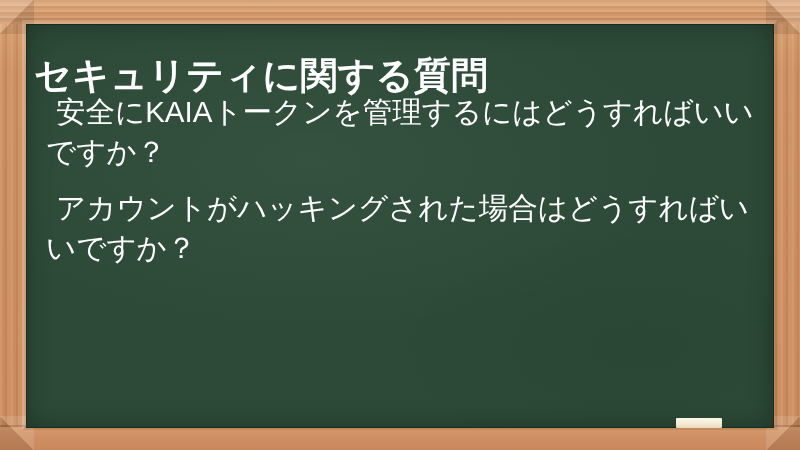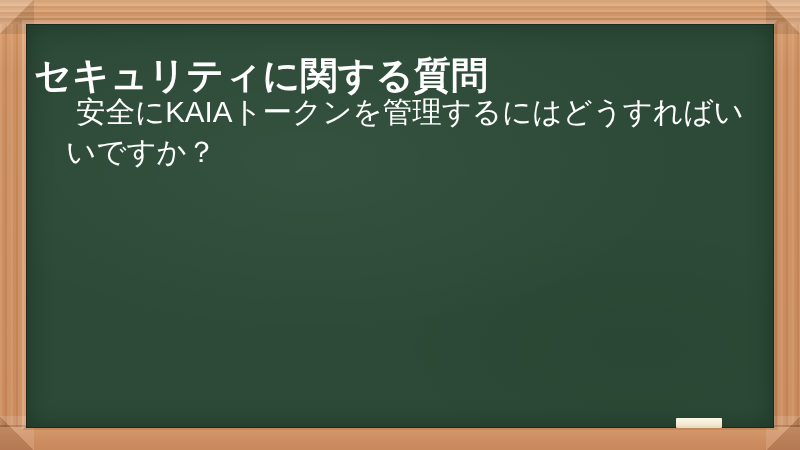--- a/index.html
+++ b/index.html
@@ -145,21 +145,21 @@
     margin: 0;
     padding: 0;
     list-style: none;
   }
 
   .qitem {
     color: #ffffff;
     font-size: 29.5px;
     line-height: 1.36;
     margin: 0 0 16px 0;
-    padding: 0 12px 0 40px;
+    padding: 0 12px 0 20px;
     text-indent: 10px;
     word-break: break-all;
   }
   .qitem:last-child { margin-bottom: 0; }
 
   
   .chalk {
     position: absolute;
     left: 650px;
     top: 394px;
@@ -189,20 +189,21 @@
 
   <div class="board">
     <div class="board-inner-line"></div>
 
     <div class="content">
 
       <h1 class="title">セキュリティに関する質問</h1>
 
       <ul class="qlist">
         <li class="qitem">安全にKAIAトークンを管理するにはどうすればいいですか？</li>
+        <li class="qitem">アカウントがハッキングされた場合はどうすればいいですか？</li>
       </ul>
 
     </div>
 
     <div class="chalk"></div>
   </div>
 
 </div>
 
 </body></html>

